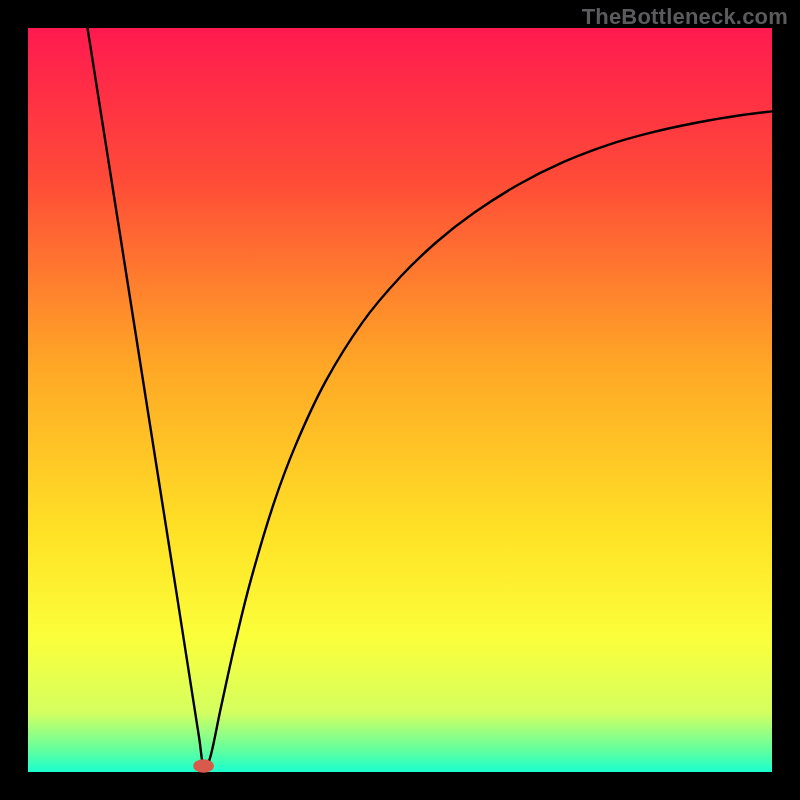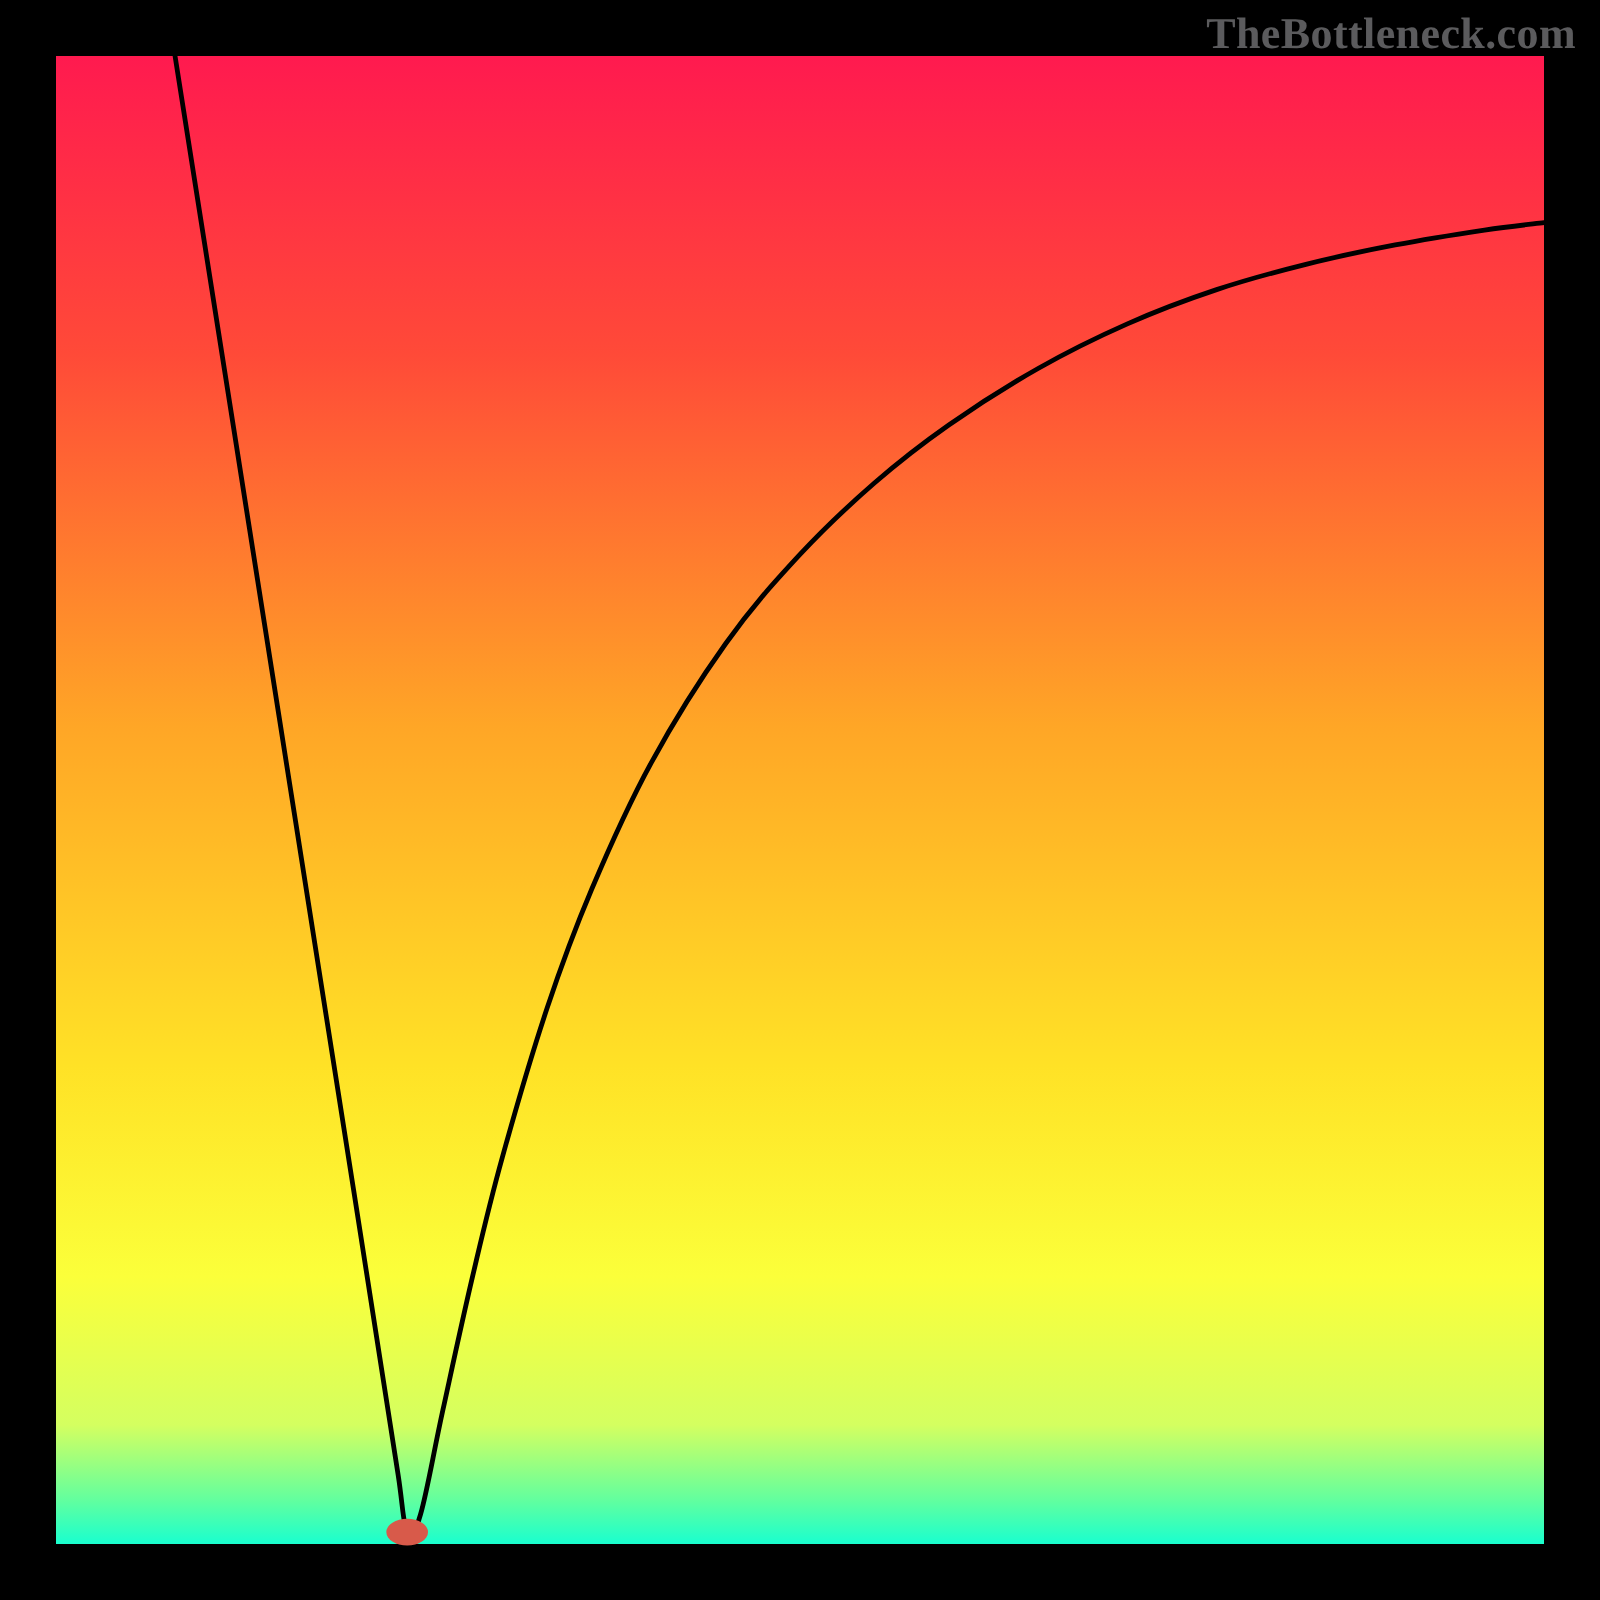--- a/index.html
+++ b/index.html
@@ -13,21 +13,21 @@
   .frame {
     position: relative;
     width: 800px;
     height: 800px;
     background: #000;
   }
   .watermark {
     position: absolute;
     top: 4px;
     right: 12px;
-    font-family: Liberation Serif, serif;
+    font-family: Liberation Sans, sans-serif;
     font-size: 22px;
     font-weight: bold;
     color: #5b5b5d;
     letter-spacing: 0.2px;
     z-index: 10;
     user-select: none;
   }
   svg.chart {
     position: absolute;
     left: 0;

